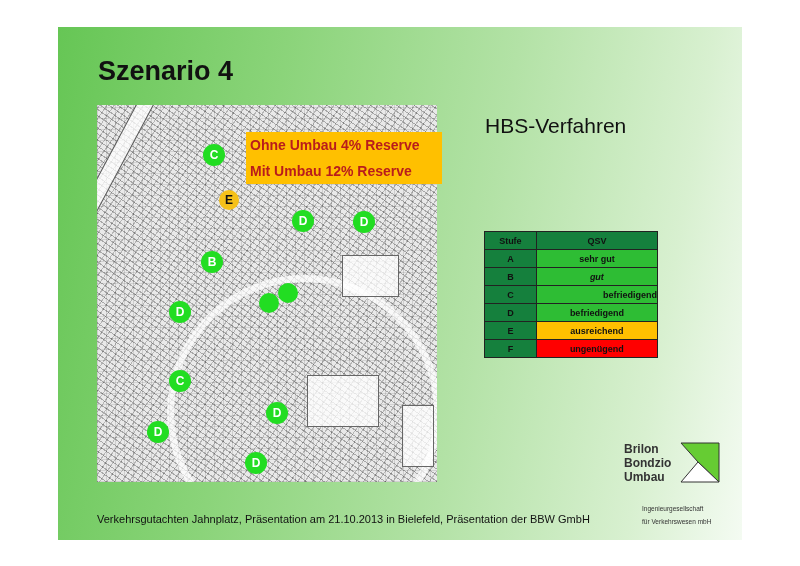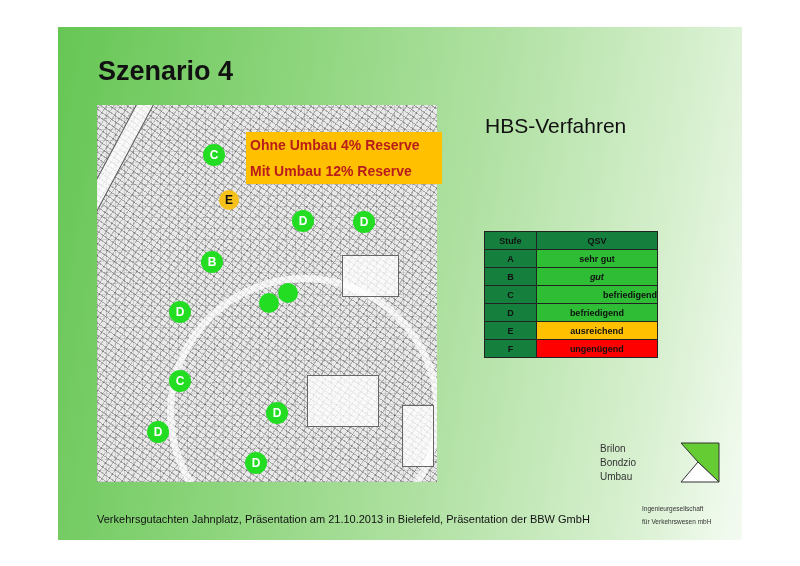--- a/index.html
+++ b/index.html
@@ -26,21 +26,21 @@
   .marker.big { width:20px; height:20px; }
   .reserve { position:absolute; left:246px; top:132px; width:196px; height:52px; background:#ffc000;
              font-weight:bold; font-size:14px; color:#b91c1c; padding:0 0 0 4px; box-sizing:border-box; }
   .reserve div { height:26px; line-height:26px; }
   .hbs { position:absolute; left:485px; top:113px; font-size:21px; line-height:26px; color:#111; }
   table.qsv { position:absolute; left:484px; top:231px; width:174px; border-collapse:collapse;
               font-size:9px; font-weight:bold; color:#111; background:#15803d; }
   table.qsv td, table.qsv th { border:1.5px solid #222; height:17px; text-align:center; padding:0; }
   table.qsv th { font-weight:bold; }
   td.q { color:#111; }
-  .logo { position:absolute; left:600px; top:442px; font-size:10px; line-height:14px; color:#333; }
+  .logo { position:absolute; left:624px; top:442px; font-size:12px; line-height:14px; color:#333;font-weight:bold; }
   .logo-tri { position:absolute; left:680px; top:442px; width:40px; height:42px; }
   .company { position:absolute; left:642px; top:502px; font-size:6.5px; line-height:13px; color:#333; }
   .footer { position:absolute; left:97px; top:513px; font-size:11px; color:#111; }
 </style>
 </head>
 <body>
 
 <div class="slide"></div>
 
 <h1 class="title">Szenario 4</h1>

